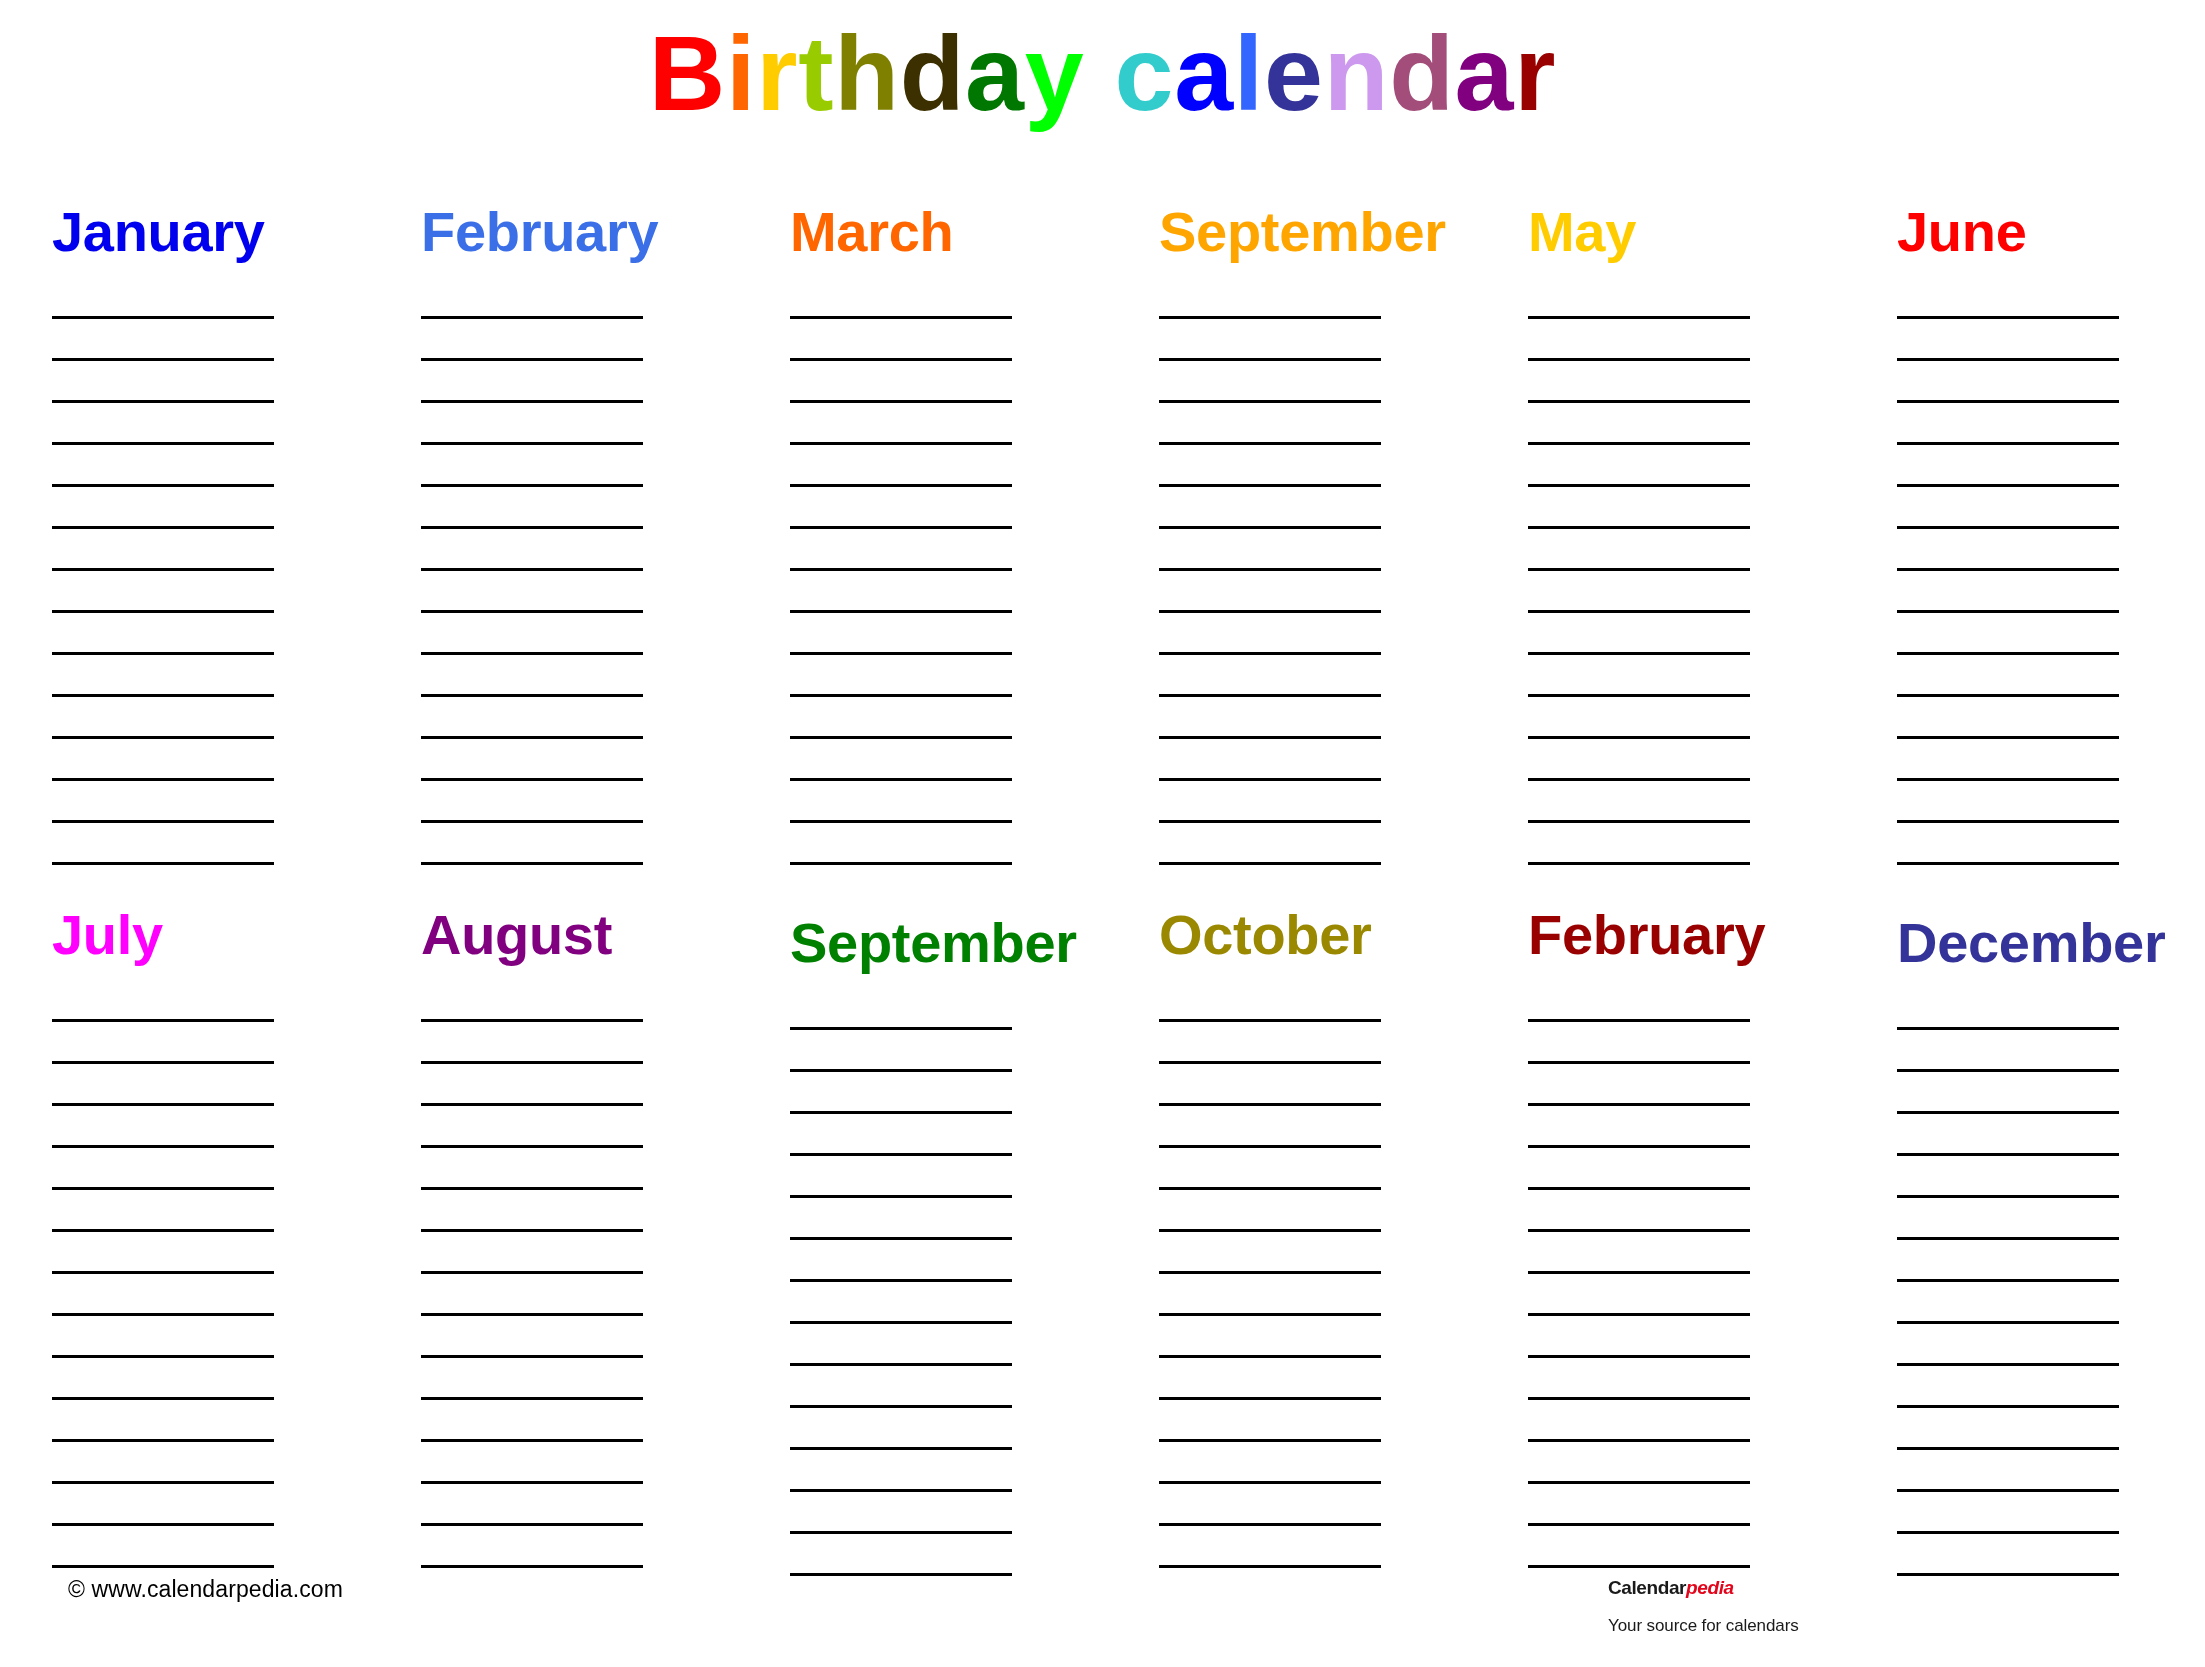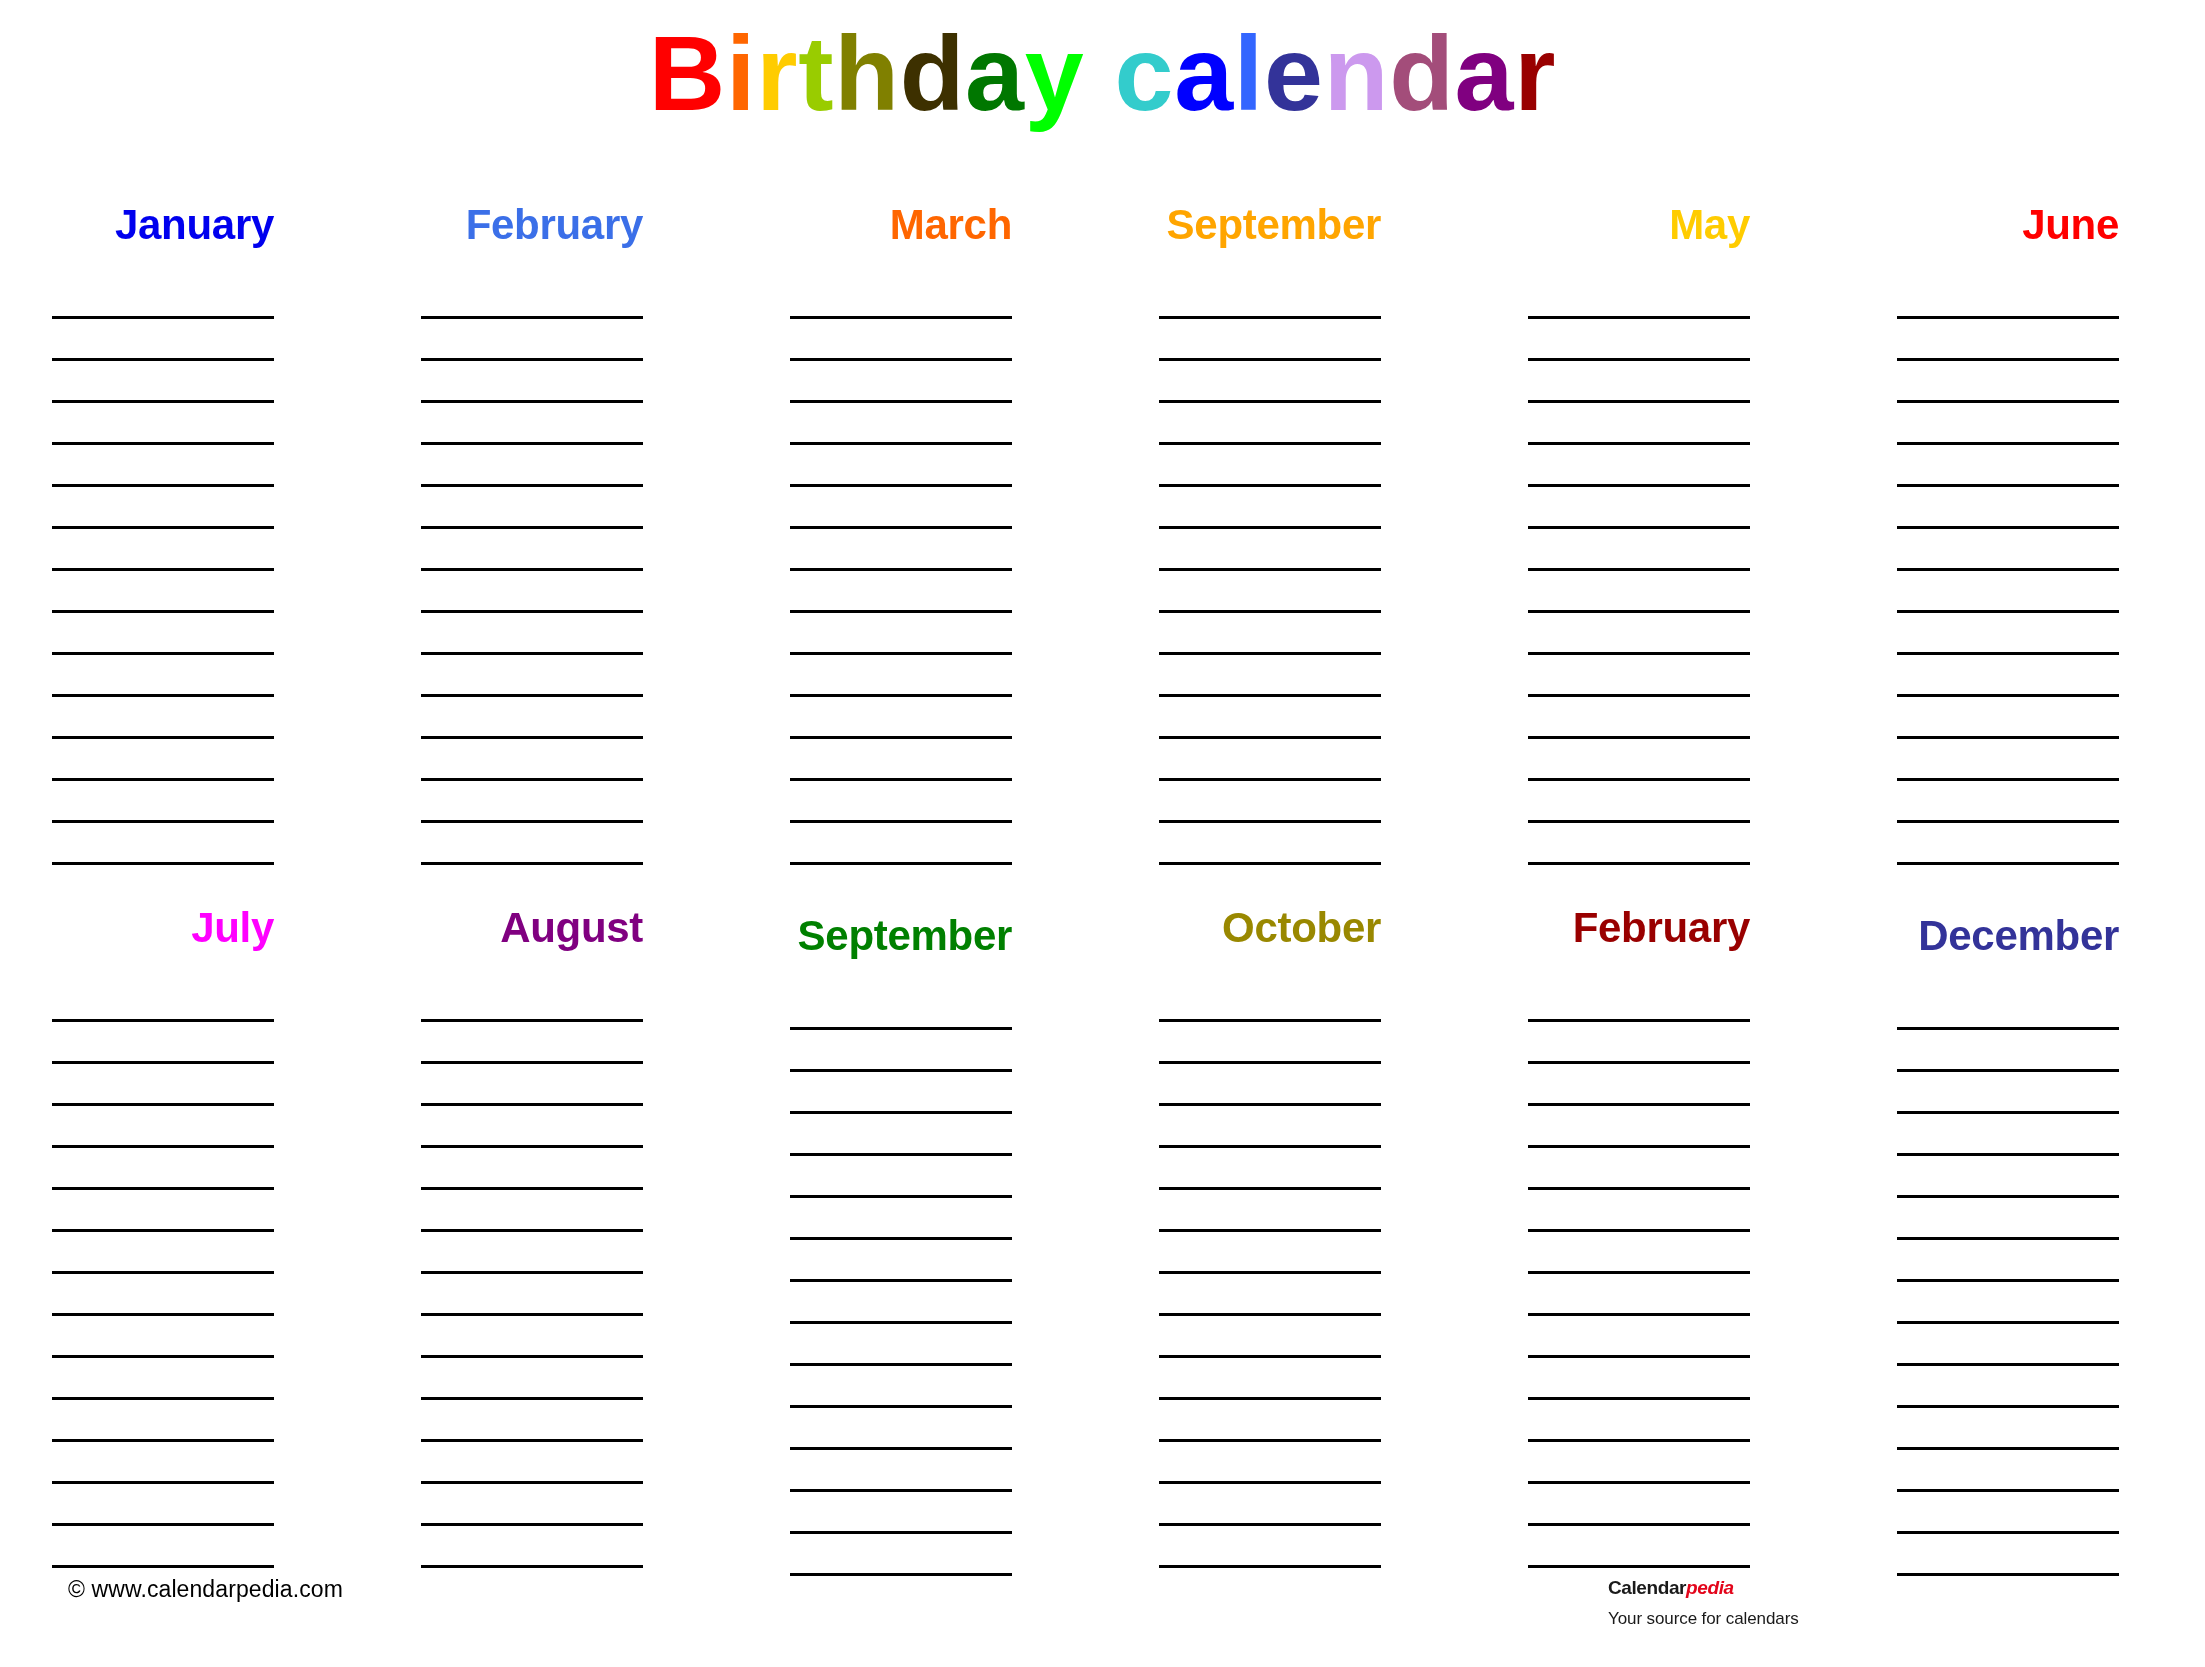--- a/index.html
+++ b/index.html
@@ -49,23 +49,23 @@
   }
   .block-1 { top: 203px; }
   .block-2 { top: 906px; }
 
   .month-col {
     width: 222px;
     position: relative;
   }
 
   .month-name {
-    font-size: 42px;
+    font-size: 56px;
     font-weight: bold;
-    text-align: right;
+    text-align: left;
     line-height: 1.05;
     height: 52px;
     white-space: nowrap;
     letter-spacing: -0.3px;
   }
 
   .lines {
     margin-top: 22.4px;
   }
   .line {
@@ -103,21 +103,21 @@
   }
   .logo-main .red {
     color: #e3051b;
     font-style: italic;
     font-weight: bold;
   }
   .logo-tag {
     font-size: 17px;
     color: #1a1a1a;
     line-height: 1.0;
-    margin-top: 13px;
+    margin-top: 20px;
     white-space: nowrap;
     letter-spacing: -0.1px;
   }
 </style>
 </head>
 <body>
 
 <div class="page">
 
   <div class="title" id="title-host"><span class="ltr" style="color: rgb(255, 0, 0);">B</span><span class="ltr" style="color: rgb(255, 102, 0);">i</span><span class="ltr" style="color: rgb(255, 204, 0);">r</span><span class="ltr" style="color: rgb(153, 204, 0);">t</span><span class="ltr" style="color: rgb(128, 128, 0);">h</span><span class="ltr" style="color: rgb(61, 48, 0);">d</span><span class="ltr" style="color: rgb(0, 119, 0);">a</span><span class="ltr" style="color: rgb(0, 255, 0);">y</span><span class="ltr" style="color: rgb(0, 0, 0);"> </span><span class="ltr" style="color: rgb(51, 204, 204);">c</span><span class="ltr" style="color: rgb(0, 0, 255);">a</span><span class="ltr" style="color: rgb(51, 102, 255);">l</span><span class="ltr" style="color: rgb(51, 51, 153);">e</span><span class="ltr" style="color: rgb(204, 153, 238);">n</span><span class="ltr" style="color: rgb(163, 77, 122);">d</span><span class="ltr" style="color: rgb(128, 0, 128);">a</span><span class="ltr" style="color: rgb(153, 0, 0);">r</span></div>

